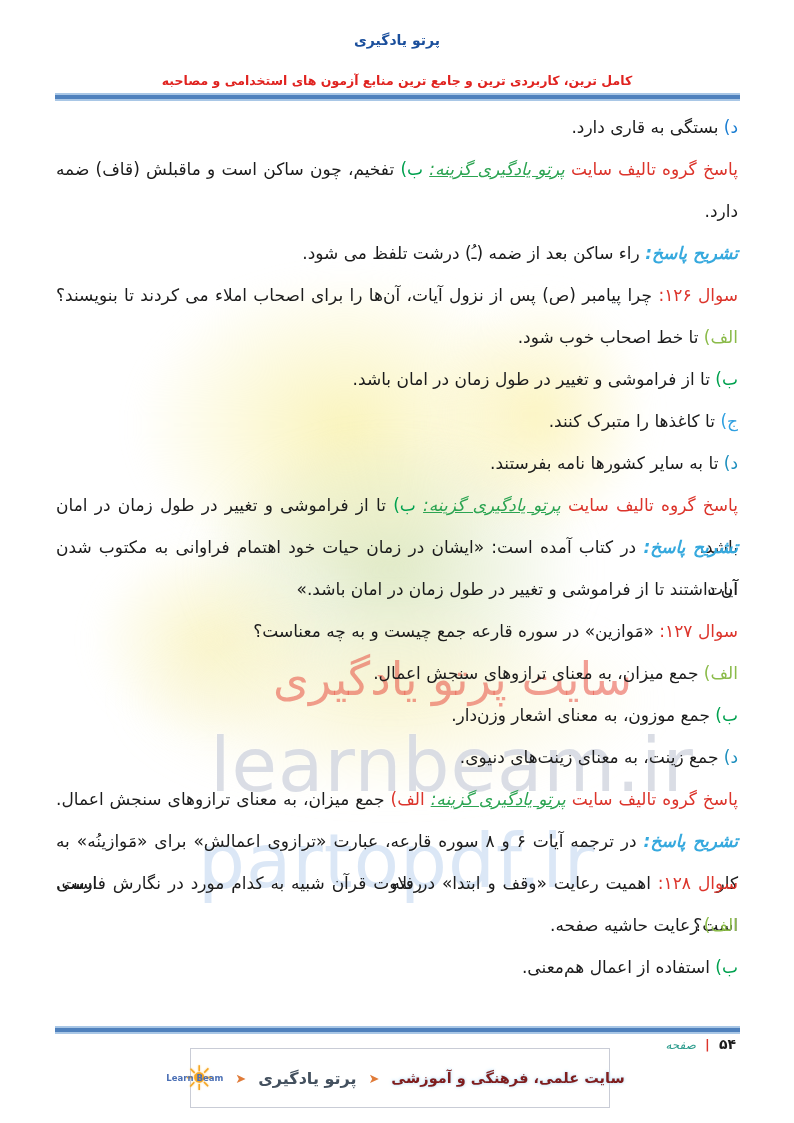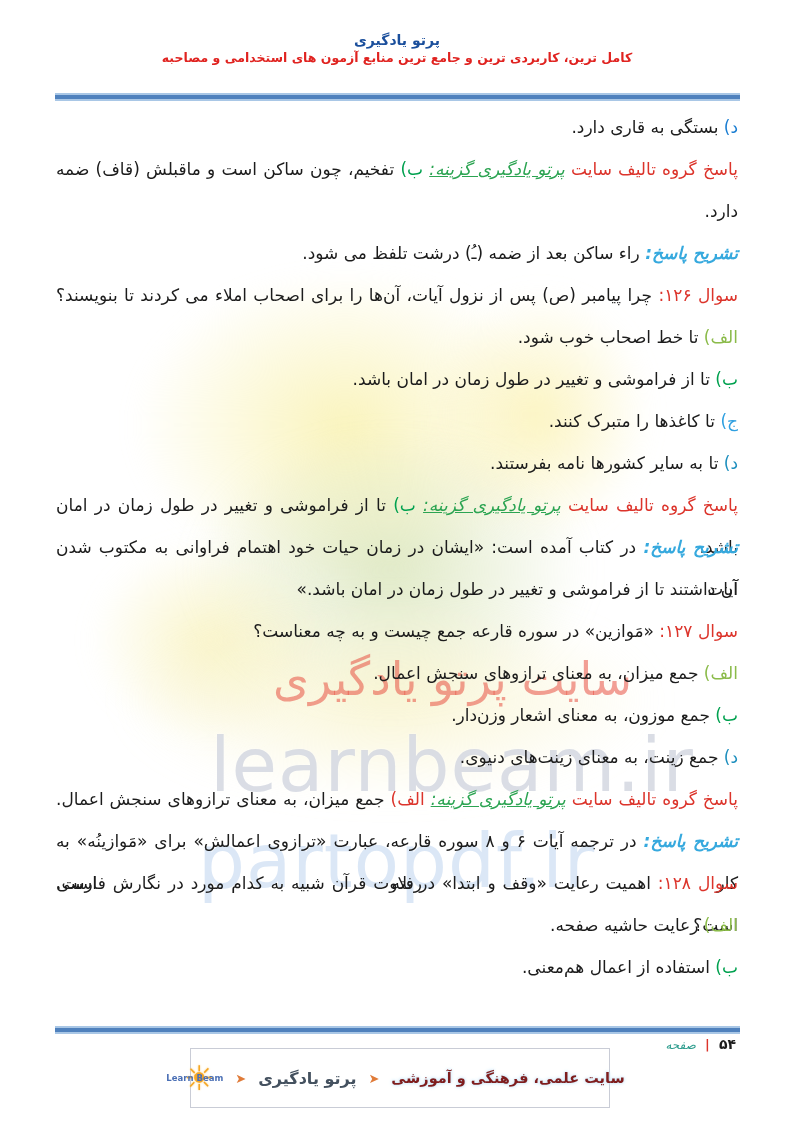--- a/index.html
+++ b/index.html
@@ -13,21 +13,21 @@
          background:radial-gradient(closest-side,rgba(250,240,170,.7),rgba(250,240,170,0));}
   .blob3{left:190px;top:430px;width:400px;height:280px;filter:blur(14px);
          background:radial-gradient(closest-side,rgba(198,216,152,.55),rgba(198,216,152,0));}
   .blob4{left:90px;top:540px;width:240px;height:200px;filter:blur(12px);
          background:radial-gradient(closest-side,rgba(246,238,168,.6),rgba(246,238,168,0));}
   .blob5{left:120px;top:600px;width:540px;height:200px;filter:blur(16px);
          background:radial-gradient(closest-side,rgba(244,236,170,.5),rgba(244,236,170,0));}
   
   .header{position:absolute;top:32px;left:0;right:0;text-align:center;z-index:3;direction:rtl;}
   .header-title{color:#1b4f9c;font-weight:bold;font-size:14px;}
-  .header-subtitle{color:#e02320;font-weight:bold;font-size:12.5px;margin-top:2px;}
+  .header-subtitle{color:#e02320;font-weight:bold;font-size:12.5px;margin-top:25px;}
   .rule{position:absolute;left:55px;right:54px;height:4px;background:#4f81bd;
         border-top:2px solid #a9c7e6;border-bottom:2px solid #a9c7e6;z-index:3;}
   .rule-top{top:93px;}
   .rule-bottom{top:1026px;}
   
   .wm{position:absolute;z-index:1;white-space:nowrap;font-weight:normal;pointer-events:none;}
   .wm-red{top:652px;right:162px;font-size:46px;letter-spacing:1px;direction:rtl;
           color:rgba(229,63,50,0.50);}
   .wm-d1{top:722px;left:210px;font-size:74px;letter-spacing:1px;color:rgba(193,199,212,0.60);
          text-shadow:0 0 2px rgba(255,255,255,.8);}

